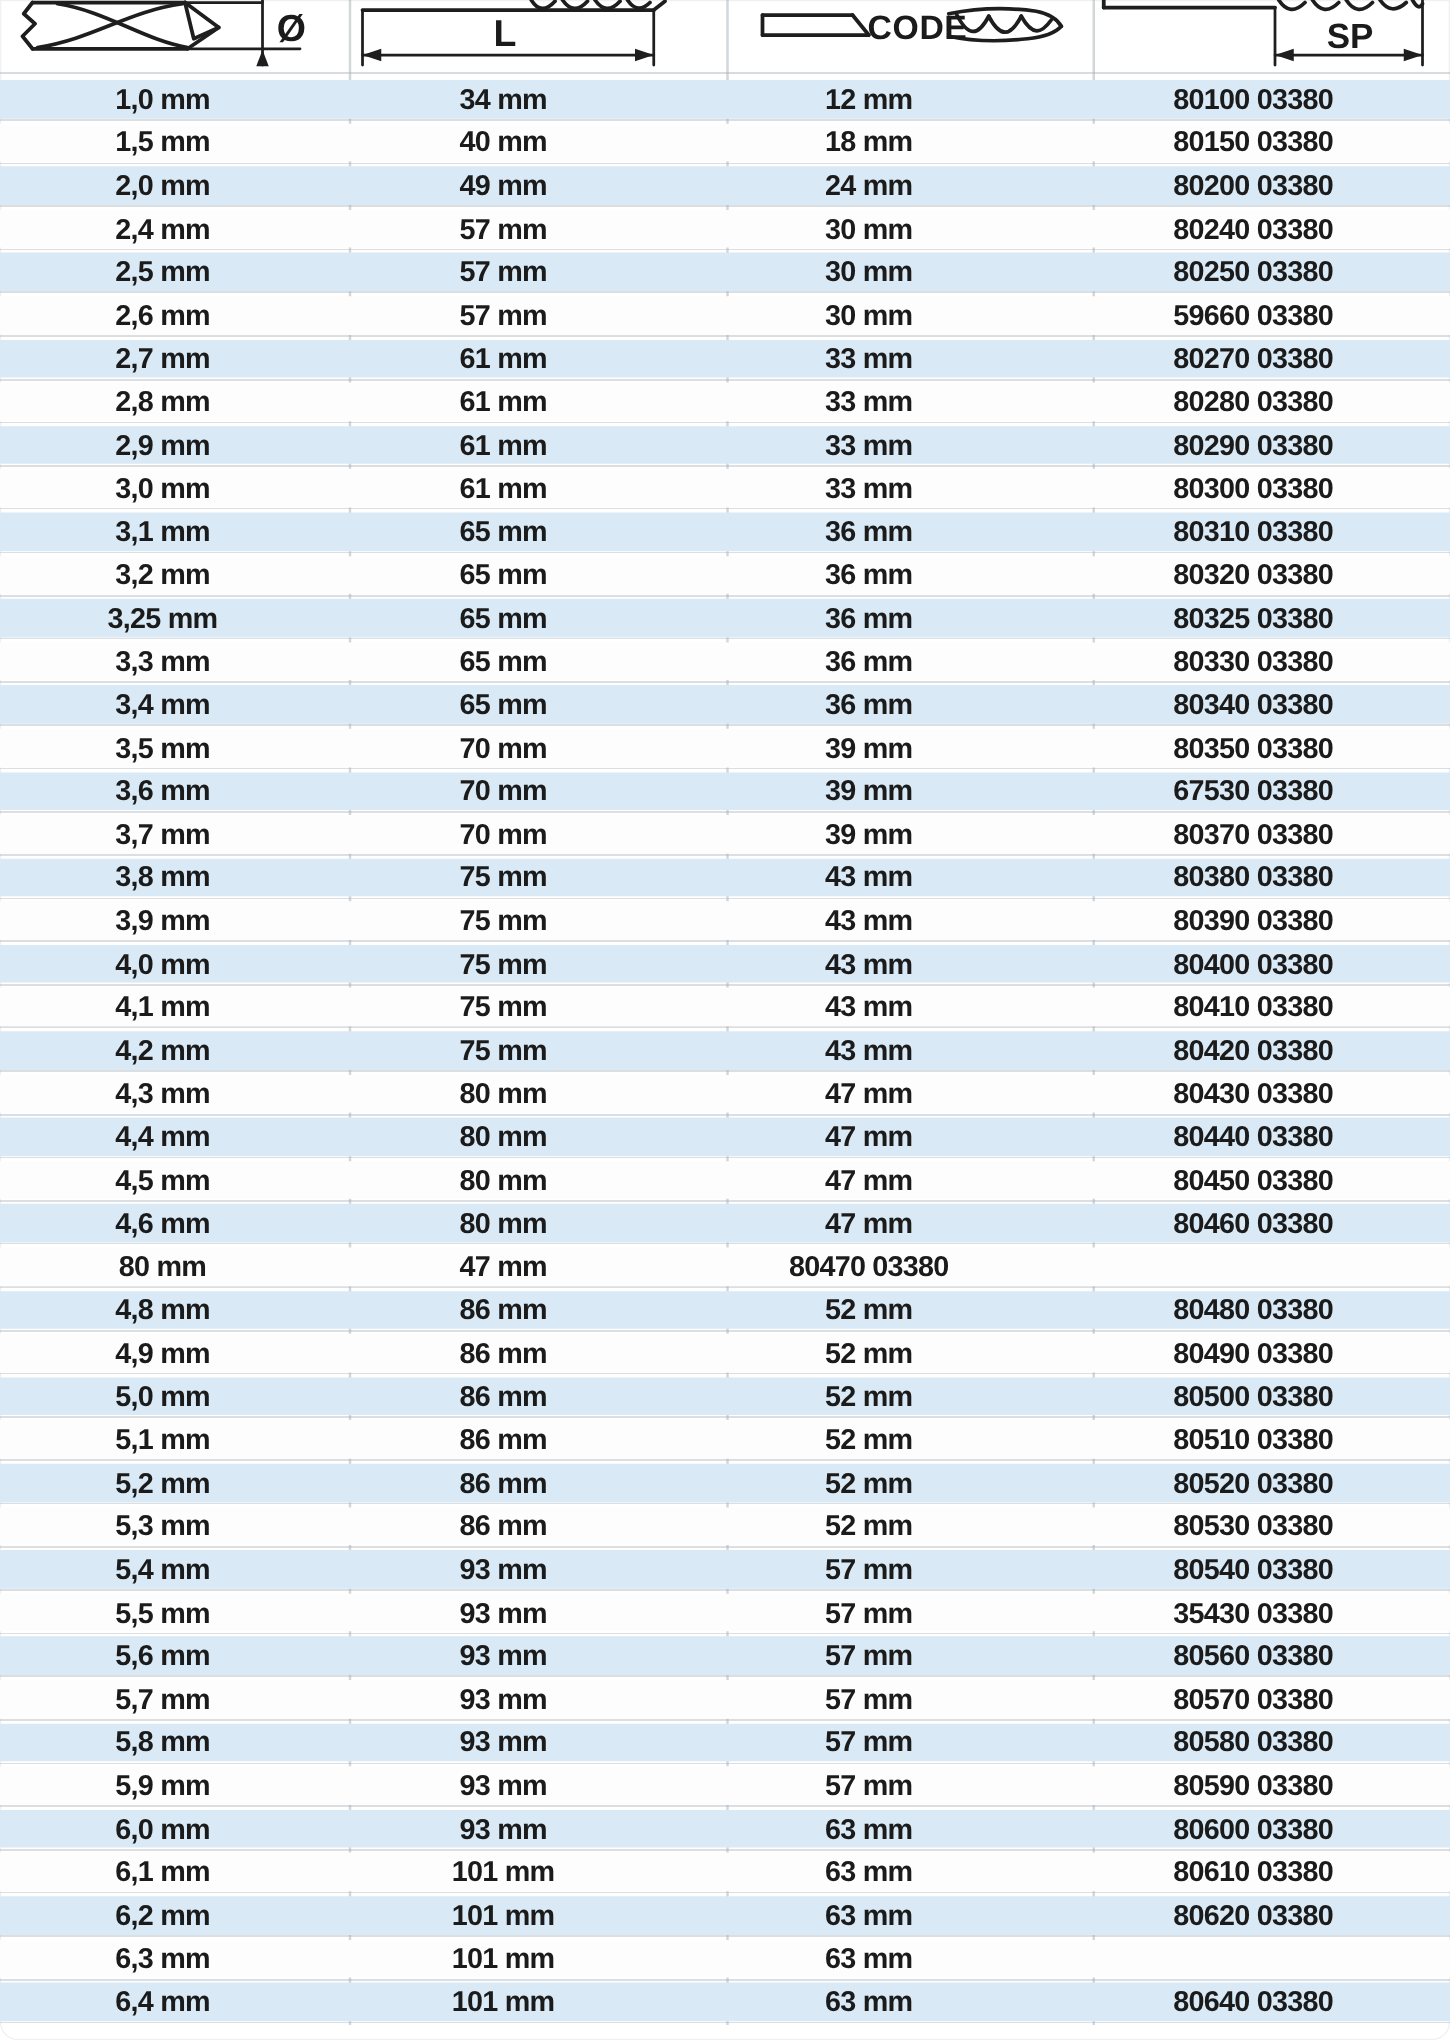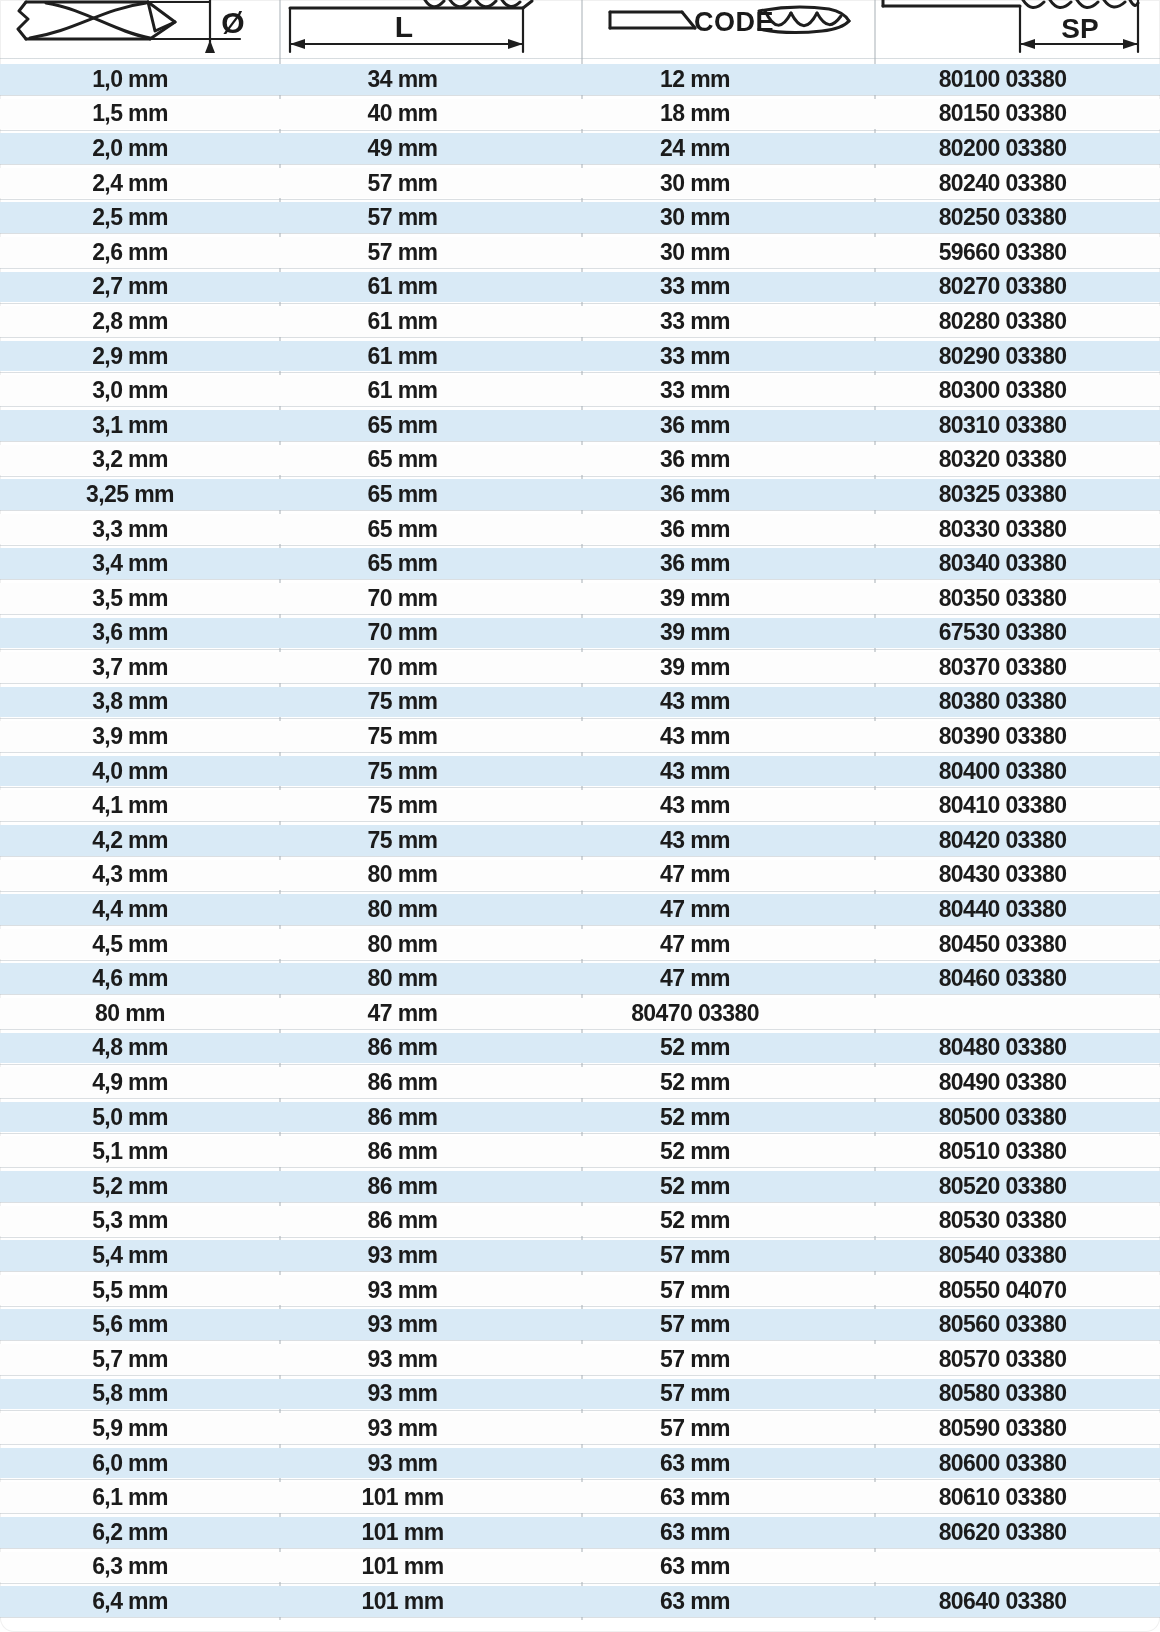--- a/index.html
+++ b/index.html
@@ -408,21 +408,21 @@
         <div class="cell">5,4 mm</div>
         <div class="cell">93 mm</div>
         <div class="cell">57 mm</div>
         <div class="cell">80540 03380</div>
       </div>
       <div class="row base">
         <div class="band-bg"></div>
         <div class="cell">5,5 mm</div>
         <div class="cell">93 mm</div>
         <div class="cell">57 mm</div>
-        <div class="cell">80550 04070</div>
+        <div class="cell">35430 03380</div>
       </div>
       <div class="row alt">
         <div class="band-bg"></div>
         <div class="cell">5,6 mm</div>
         <div class="cell">93 mm</div>
         <div class="cell">57 mm</div>
         <div class="cell">80560 03380</div>
       </div>
       <div class="row base">
         <div class="band-bg"></div>

